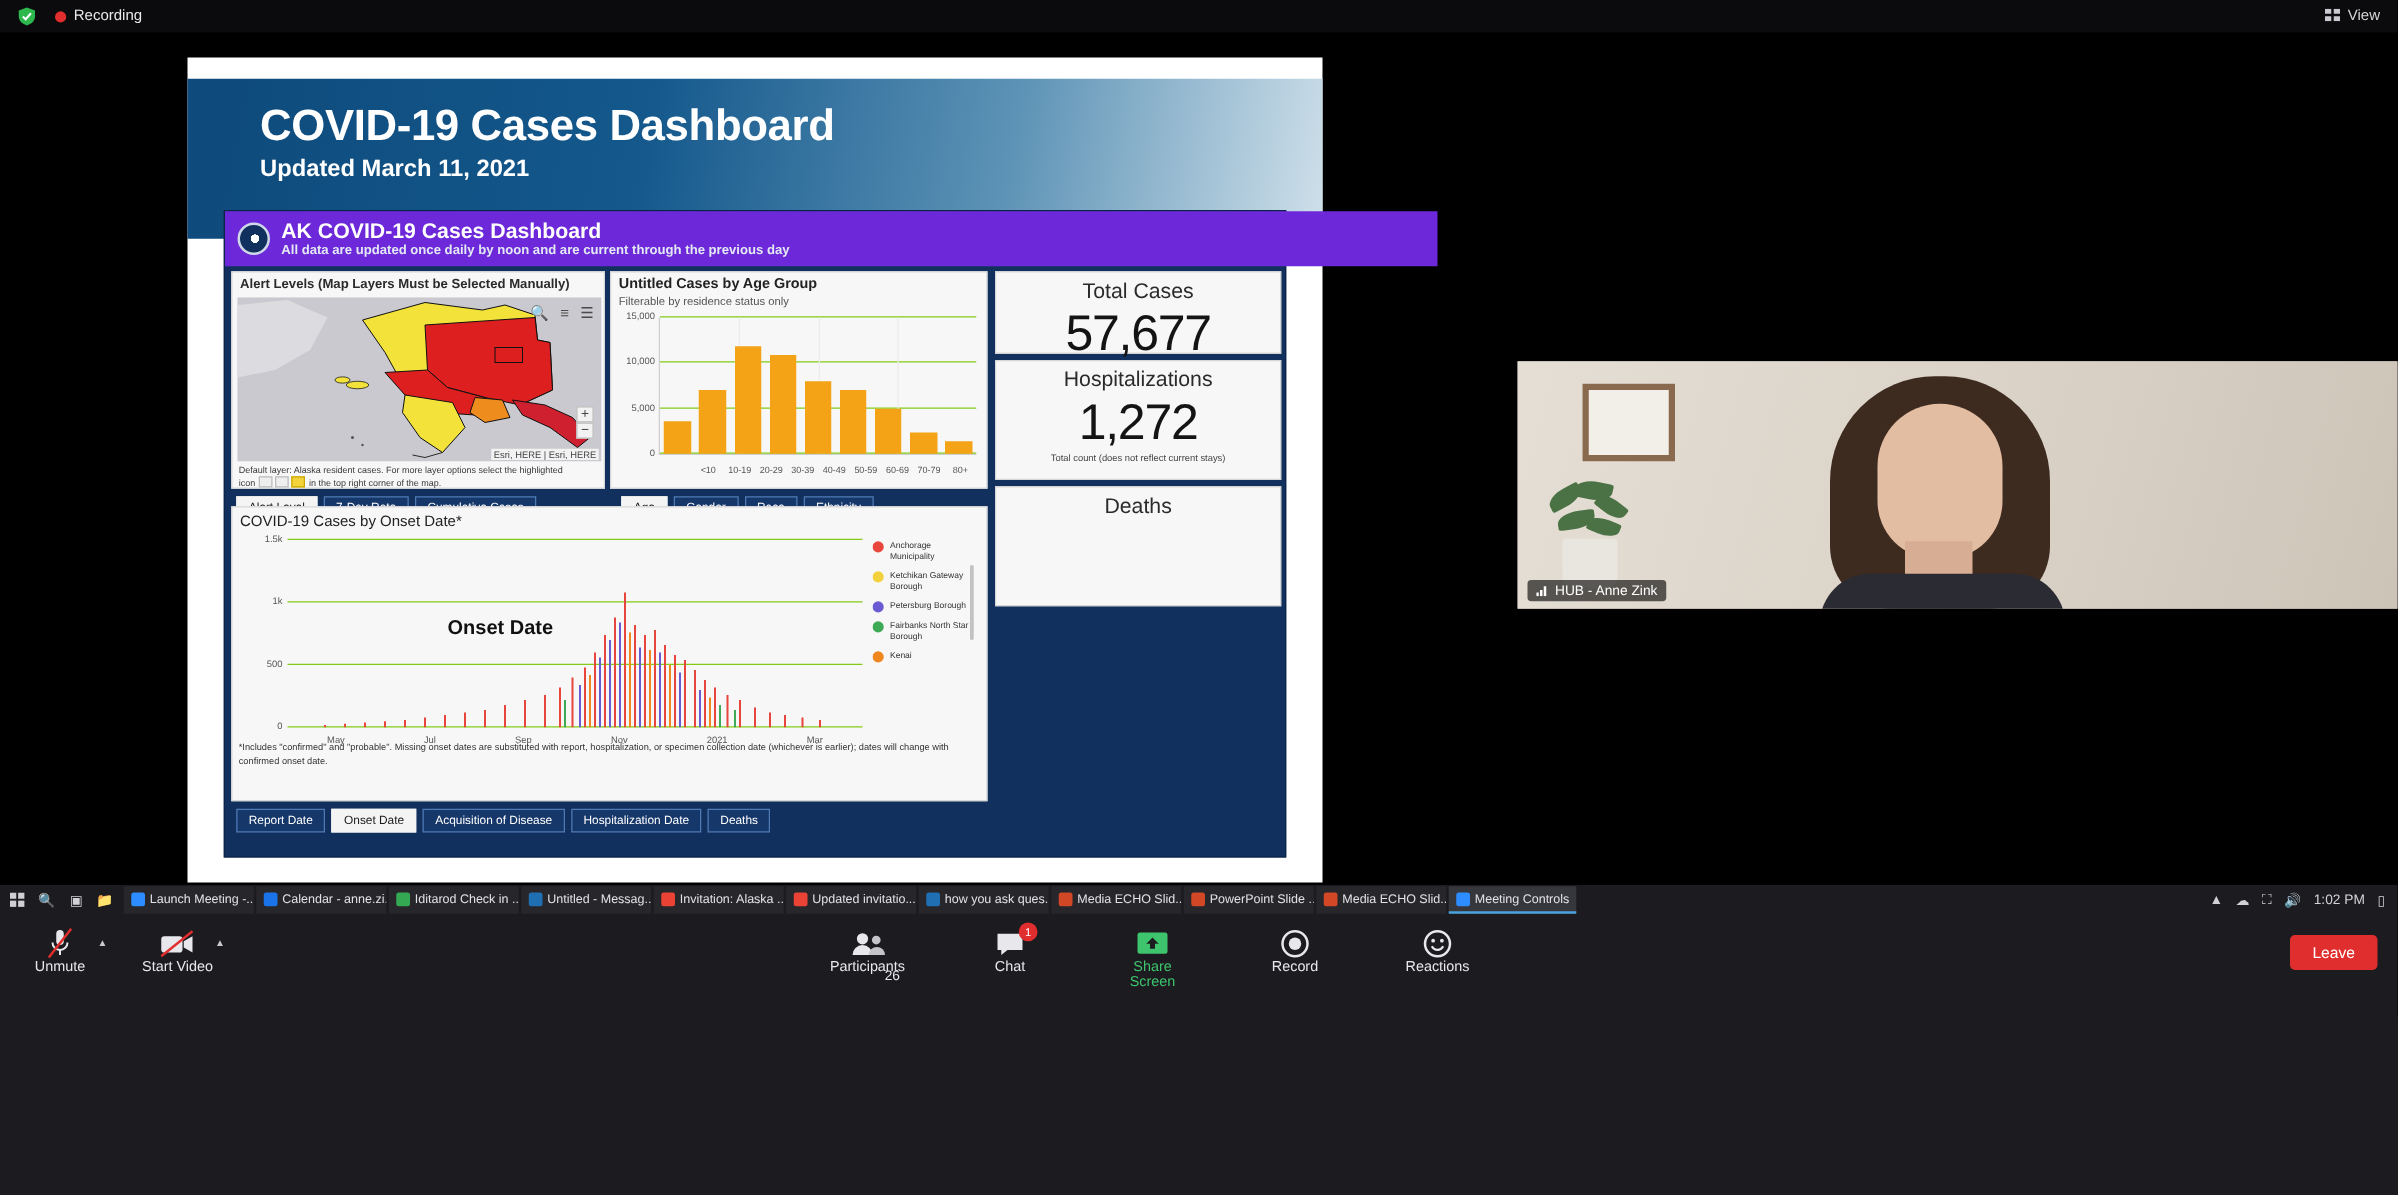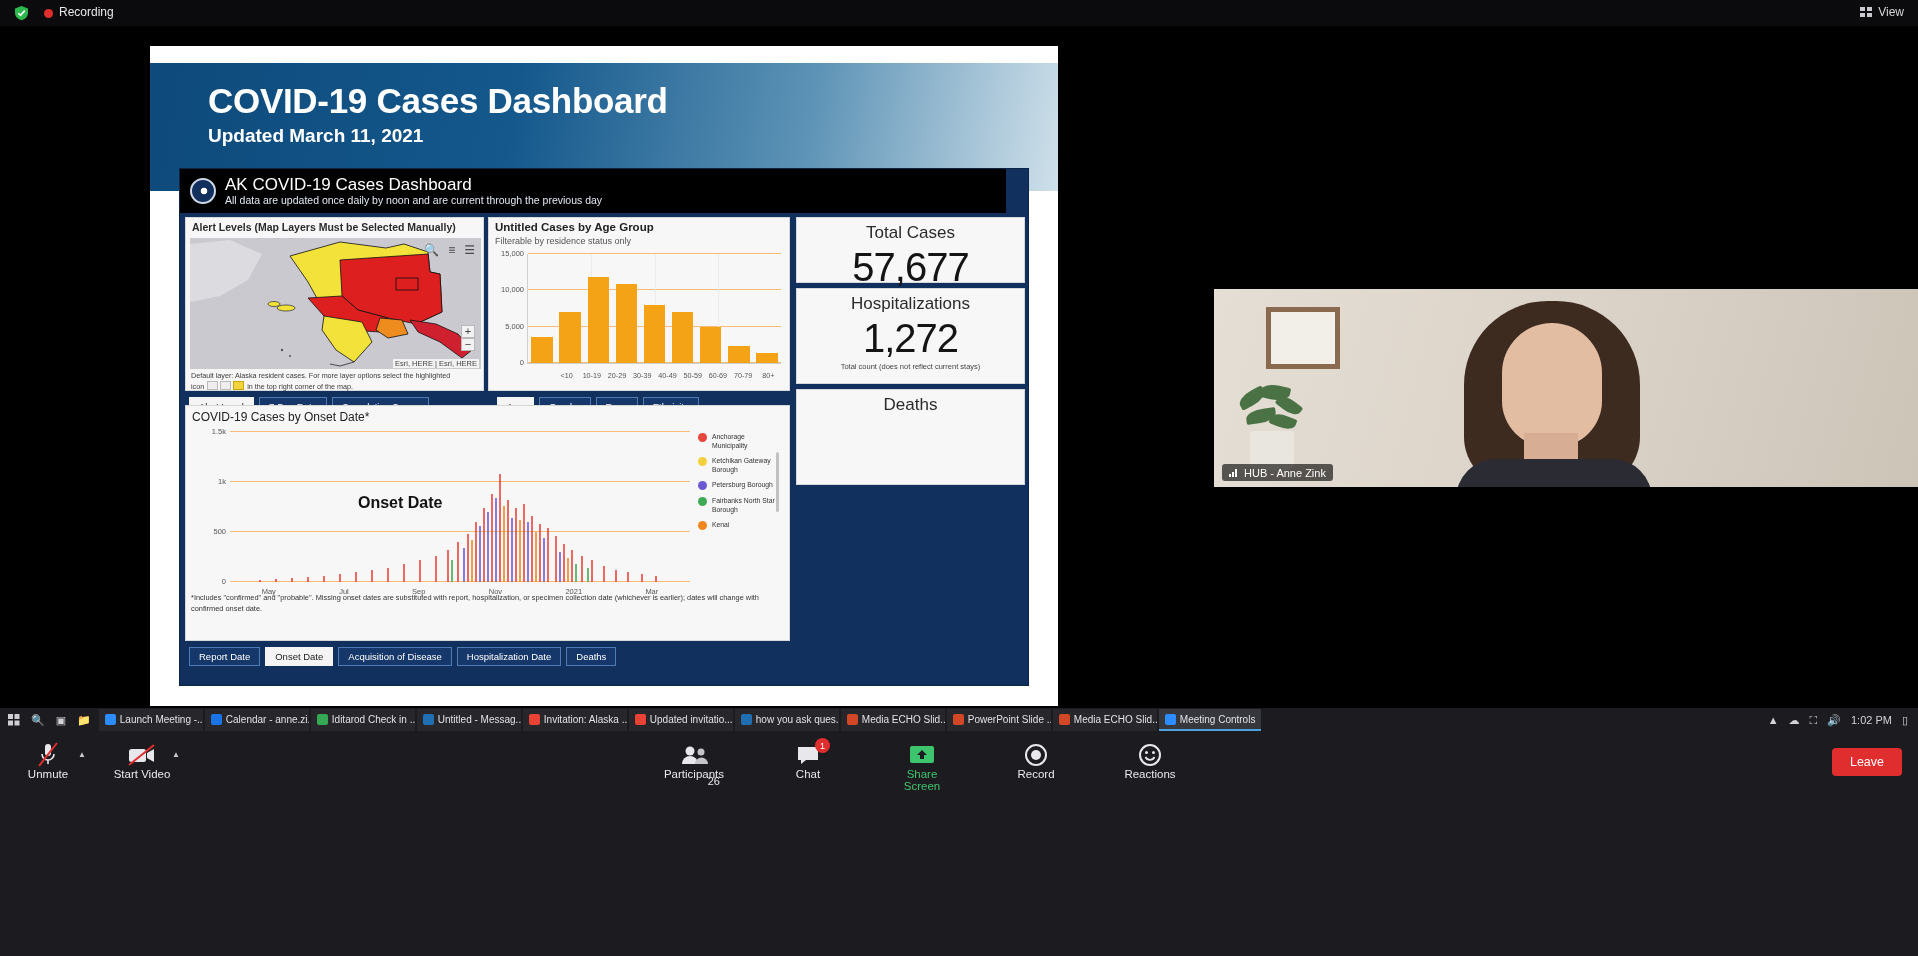--- a/index.html
+++ b/index.html
@@ -16,21 +16,21 @@
   
   .stage { position:absolute; left:150px; top:46px; width:908px; height:660px; background:#ffffff; }
 
   .slide-header { position:absolute; left:0; top:17px; width:908px; height:128px;
     background:linear-gradient(100deg,#0e4a7b 0%,#14588c 40%,#5d93b6 72%,#cfe0ea 100%); }
   .slide-title { position:absolute; left:58px; top:18px; font-size:35px; font-weight:bold; color:#fff; letter-spacing:-0.3px; }
   .slide-sub { position:absolute; left:58px; top:62px; font-size:19px; font-weight:bold; color:#fff; }
 
   
   .dash { position:absolute; left:29px; top:122px; width:850px; height:518px; background:#12305e; border:1px solid #0d2449; }
-  .dash-hd { position:absolute; left:0; top:0; width:826px; height:44px; background:#000000; display:flex; align-items:center; padding-left:10px; }
+  .dash-hd { position:absolute; left:0; top:0; width:970px; height:44px; background:#6d28d9; display:flex; align-items:center; padding-left:10px;font-weight:bold; }
   .seal { width:26px; height:26px; border-radius:50%; background:#12305e; border:2px solid #cfd8e8; position:relative; flex:none; }
   .seal:after { content:""; position:absolute; left:6px; top:5px; width:12px; height:12px; border-radius:50%;
     background:radial-gradient(#fff 40%, #12305e 42%); }
   .dash-hd-txt { margin-left:9px; }
   .dash-hd-t1 { font-size:17px; color:#fff; line-height:19px; }
   .dash-hd-t2 { font-size:10.5px; color:#e3e9f3; line-height:13px; }
 
   .panel { position:absolute; background:#f7f7f7; border:1px solid #d7d7d7; }
 
   
@@ -43,21 +43,21 @@
   .esri-attr { position:absolute; right:2px; bottom:1px; font-size:7.5px; background:rgba(255,255,255,.75); color:#444; padding:0 2px; z-index:4; }
   .map-note { position:absolute; left:5px; top:152px; width:288px; font-size:7.2px; color:#3a3a3a; line-height:11px; }
   .mini-ico { display:inline-block; width:11px; height:9px; border:1px solid #bbb; background:#eee; vertical-align:-1px; margin:0 1px; }
   .mini-ico.hl { background:#f2d33c; border-color:#caa800; }
 
   
   .p-bar { left:308px; top:48px; width:302px; height:174px; }
   .p-bar-t1 { position:absolute; left:6px; top:3px; font-size:11.5px; font-weight:bold; color:#222; }
   .p-bar-t2 { position:absolute; left:6px; top:18px; font-size:9px; color:#555; }
   .plot { position:absolute; left:38px; top:36px; right:8px; bottom:26px; border-left:1px solid #cfcfcf; border-bottom:1px solid #cfcfcf; }
-  .gl { position:absolute; left:0; right:0; height:1px; background:#fdba74; }
+  .gl { position:absolute; left:0; right:0; height:1px; background:#84cc16; }
   .vl { position:absolute; top:0; bottom:0; width:1px; background:#ececec; }
   .ytick { position:absolute; right:100%; margin-right:4px; transform:translateY(-50%); font-size:7.5px; color:#555; white-space:nowrap; }
   .bars { position:absolute; left:0; right:0; bottom:0; top:0; display:flex; align-items:flex-end; justify-content:space-around; }
   .bar { width:8.5%; background:#f4a316; }
   .xlabels { position:absolute; left:38px; right:8px; bottom:10px; display:flex; justify-content:space-around;margin-left:27px; }
   .xlabels span { font-size:7.2px; color:#555; width:9%; text-align:center; }
 
   
   .tabrow { position:absolute; display:flex; gap:5px; }
   .tab { font-size:9.5px; color:#fff; padding:3px 9px; border:1px solid #4f7bb5; background:#16376a; white-space:nowrap; }

